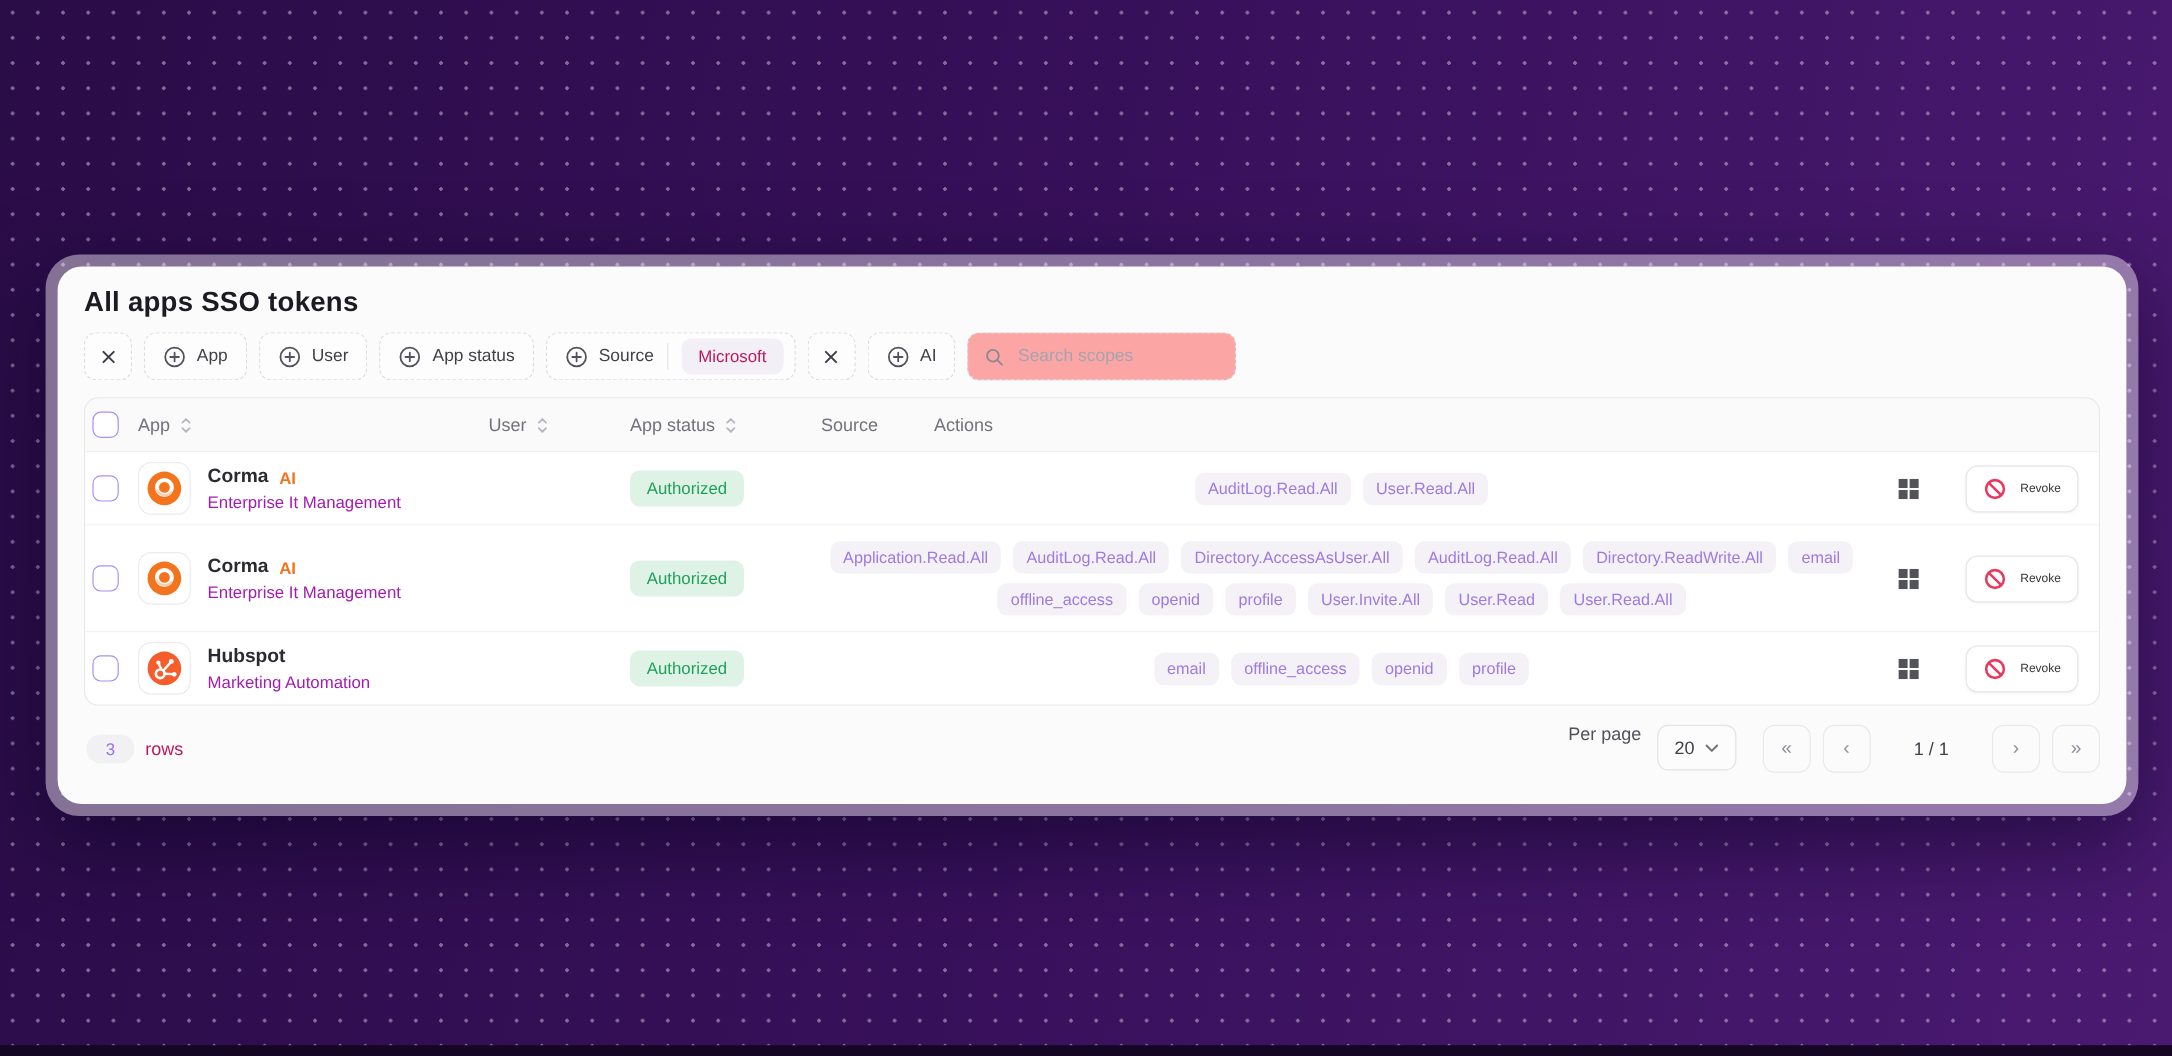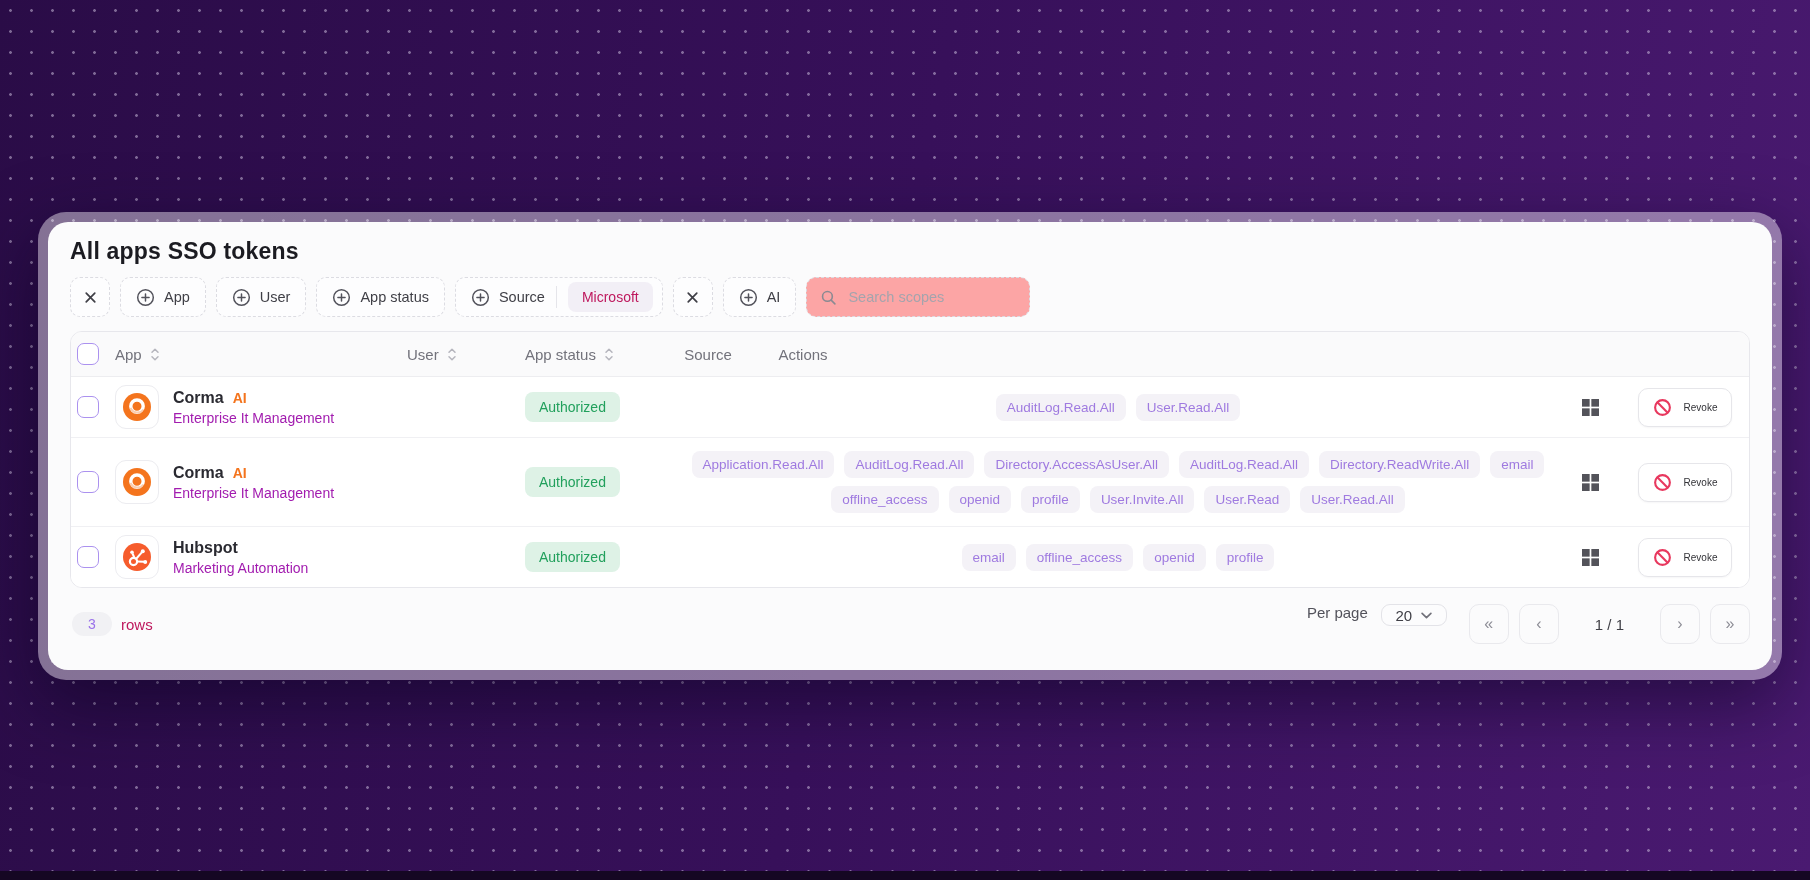--- a/index.html
+++ b/index.html
@@ -73,21 +73,21 @@
               display:flex;align-items:center;gap:12px;padding:0 14px;font-size:10px;color:#333338;
               cursor:pointer;box-shadow:0 1px 2px rgba(20,20,40,.04);}
   
   .tfoot{margin-top:16px;display:flex;align-items:center;justify-content:space-between;}
   .foot-left{display:flex;align-items:center;gap:9px;padding-left:2px;}
   .count-pill{min-width:26px;height:24px;background:#f1f1f4;border-radius:12px;color:#9a72ea;
               font-size:14px;display:flex;align-items:center;justify-content:center;padding:0 7px;}
   .rows-label{font-size:15px;color:#be185d;}
   .foot-right{display:flex;align-items:flex-start;}
   .perpage-label{font-size:15px;color:#52525b;margin-right:13px;}
-  .perpage-select{height:22px;min-width:66px;border:1px solid #e3e3e8;border-radius:9px;background:#fcfcfd;
+  .perpage-select{height:38px;min-width:66px;border:1px solid #e3e3e8;border-radius:9px;background:#fcfcfd;
                   display:flex;align-items:center;justify-content:center;gap:9px;font-size:15px;color:#3f3f46;
                   cursor:pointer;padding:0 12px;box-sizing:border-box;}
   .pager{display:flex;align-items:center;gap:10px;margin-left:22px;}
   .pg-btn{width:38px;height:38px;border:1px solid #e9e9ed;border-radius:10px;background:#fbfbfc;
           display:flex;align-items:center;justify-content:center;font-size:16px;color:#8d8d96;cursor:pointer;}
   .page-indicator{font-size:15px;color:#3f3f46;margin:0 26px;}
 </style>
 </head>
 <body>
 

